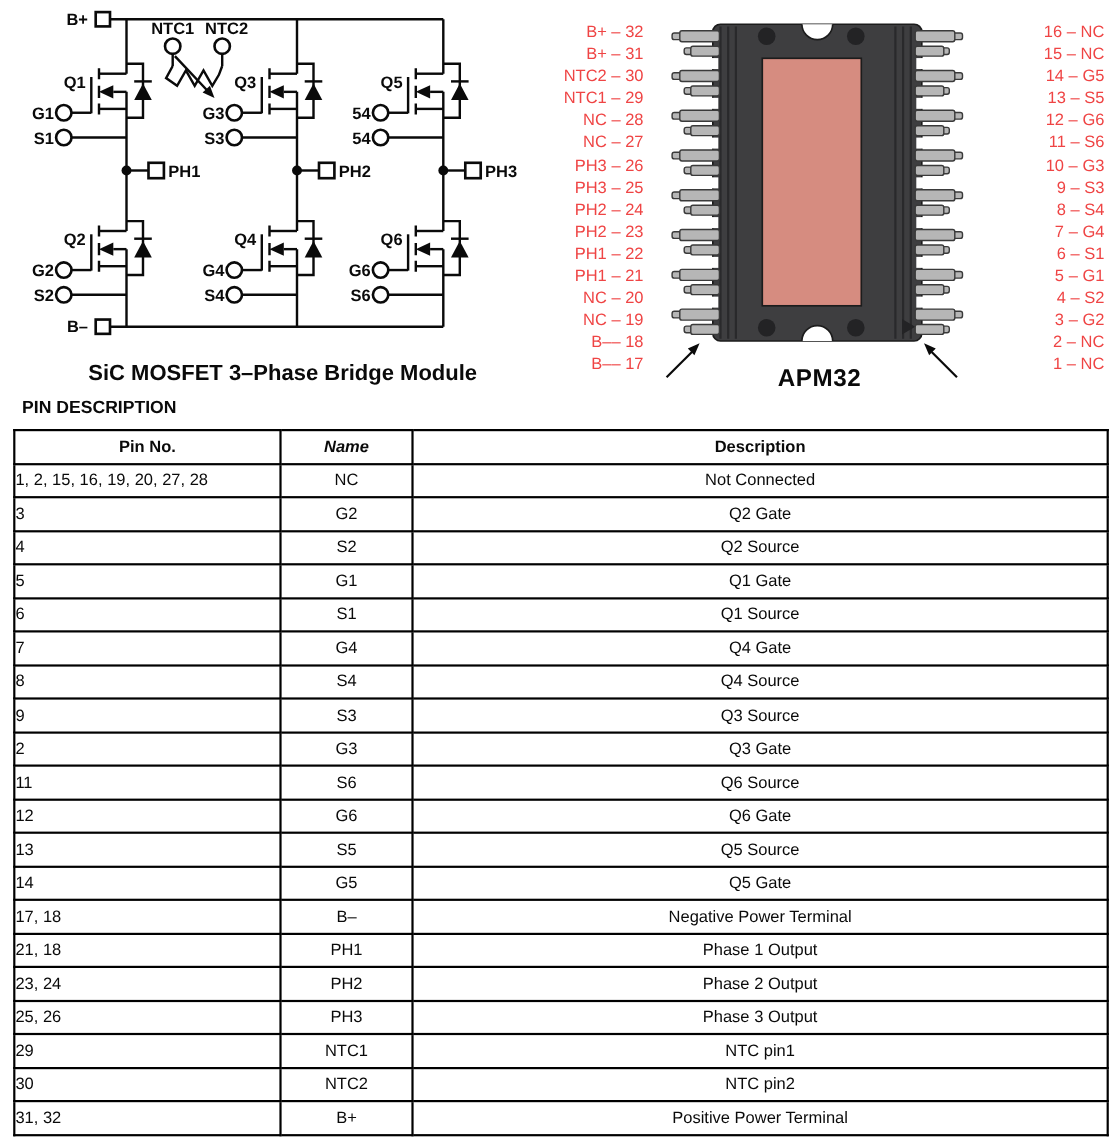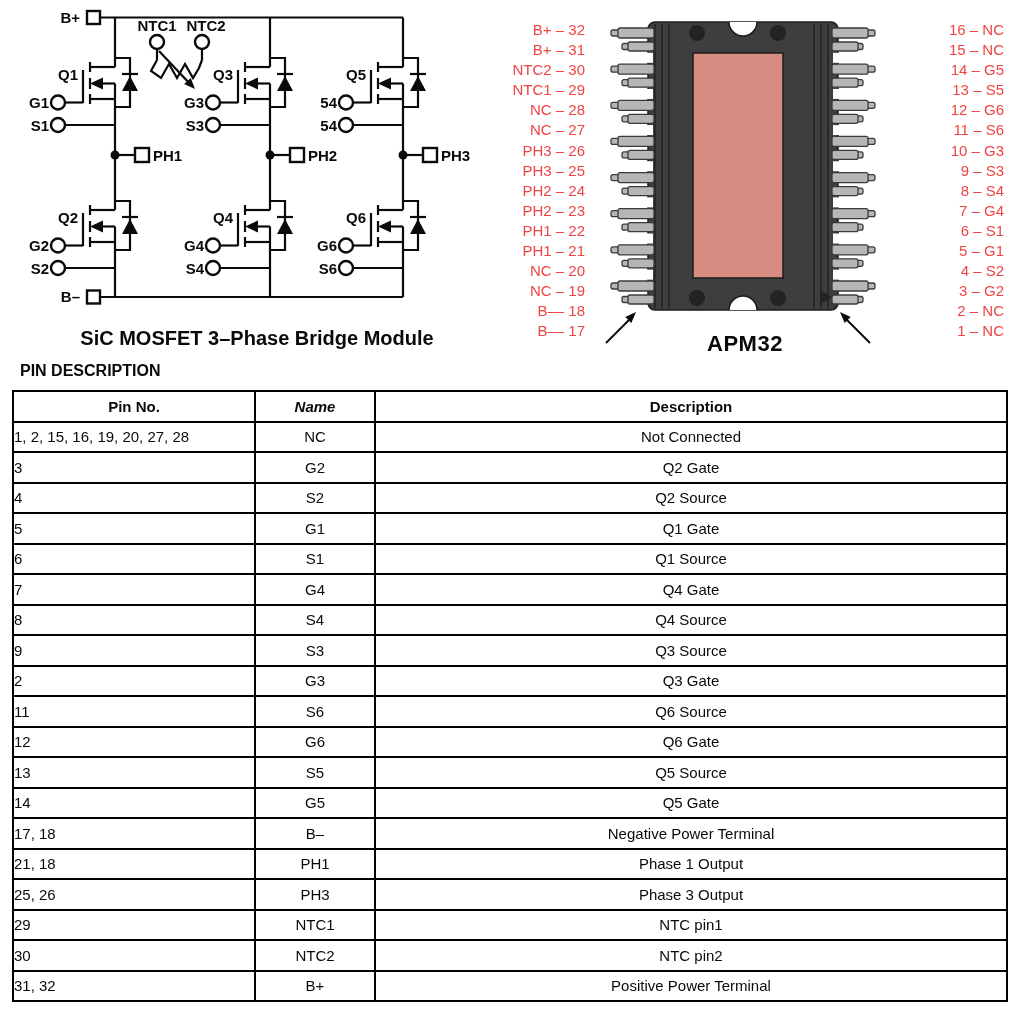--- a/index.html
+++ b/index.html
@@ -376,20 +376,25 @@
           <td class="c0">17, 18</td>
           <td class="c1">B–</td>
           <td class="c2">Negative Power Terminal</td>
         </tr>
         <tr>
           <td class="c0">21, 18</td>
           <td class="c1">PH1</td>
           <td class="c2">Phase 1 Output</td>
         </tr>
         <tr>
+          <td class="c0">23, 24</td>
+          <td class="c1">PH2</td>
+          <td class="c2">Phase 2 Output</td>
+        </tr>
+        <tr>
           <td class="c0">25, 26</td>
           <td class="c1">PH3</td>
           <td class="c2">Phase 3 Output</td>
         </tr>
         <tr>
           <td class="c0">29</td>
           <td class="c1">NTC1</td>
           <td class="c2">NTC pin1</td>
         </tr>
         <tr>

